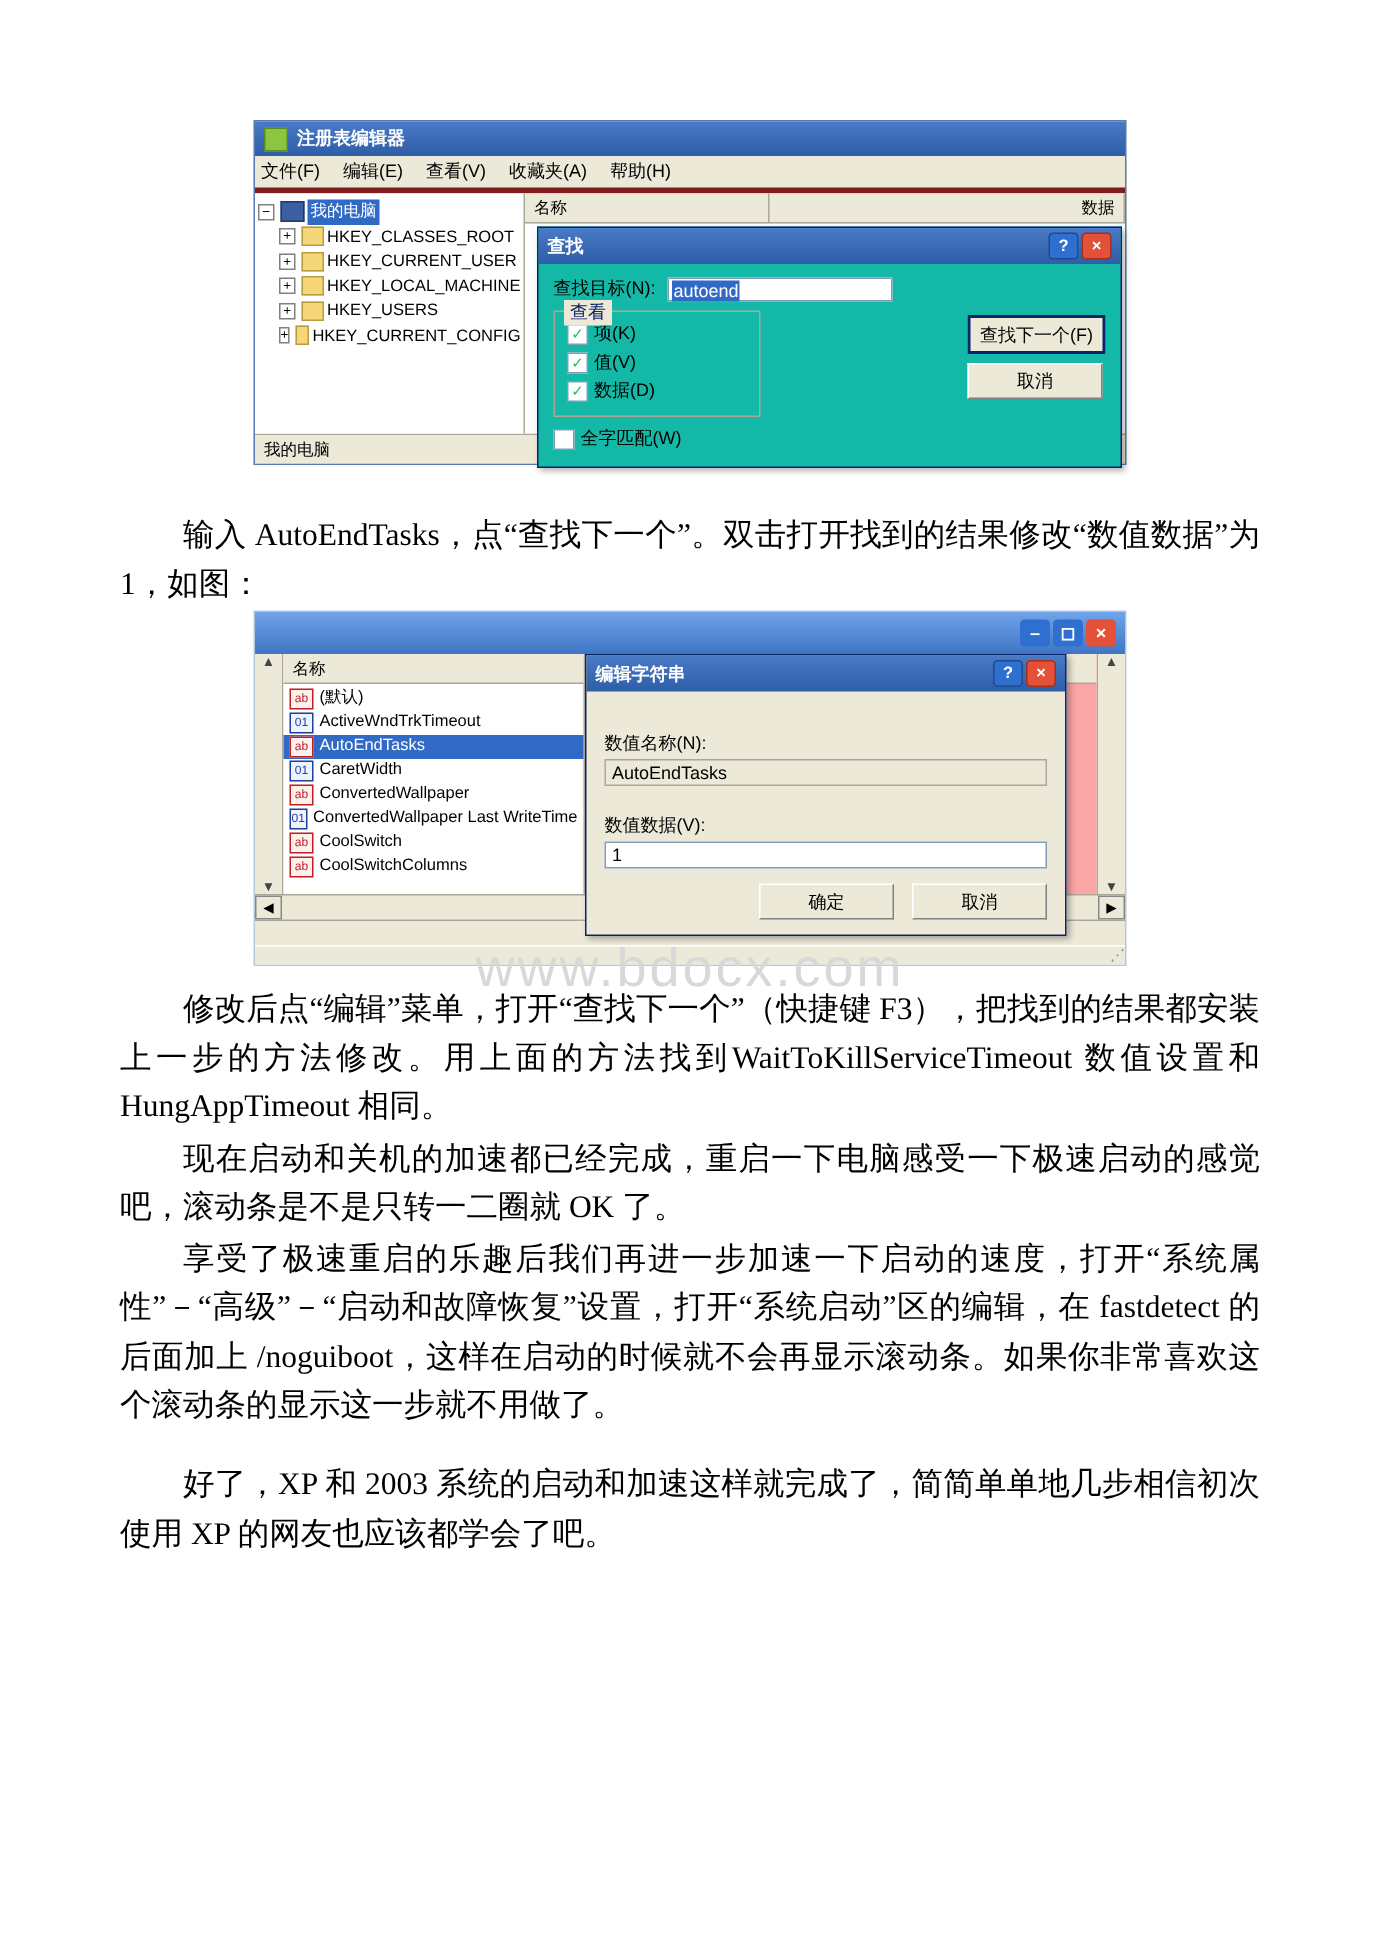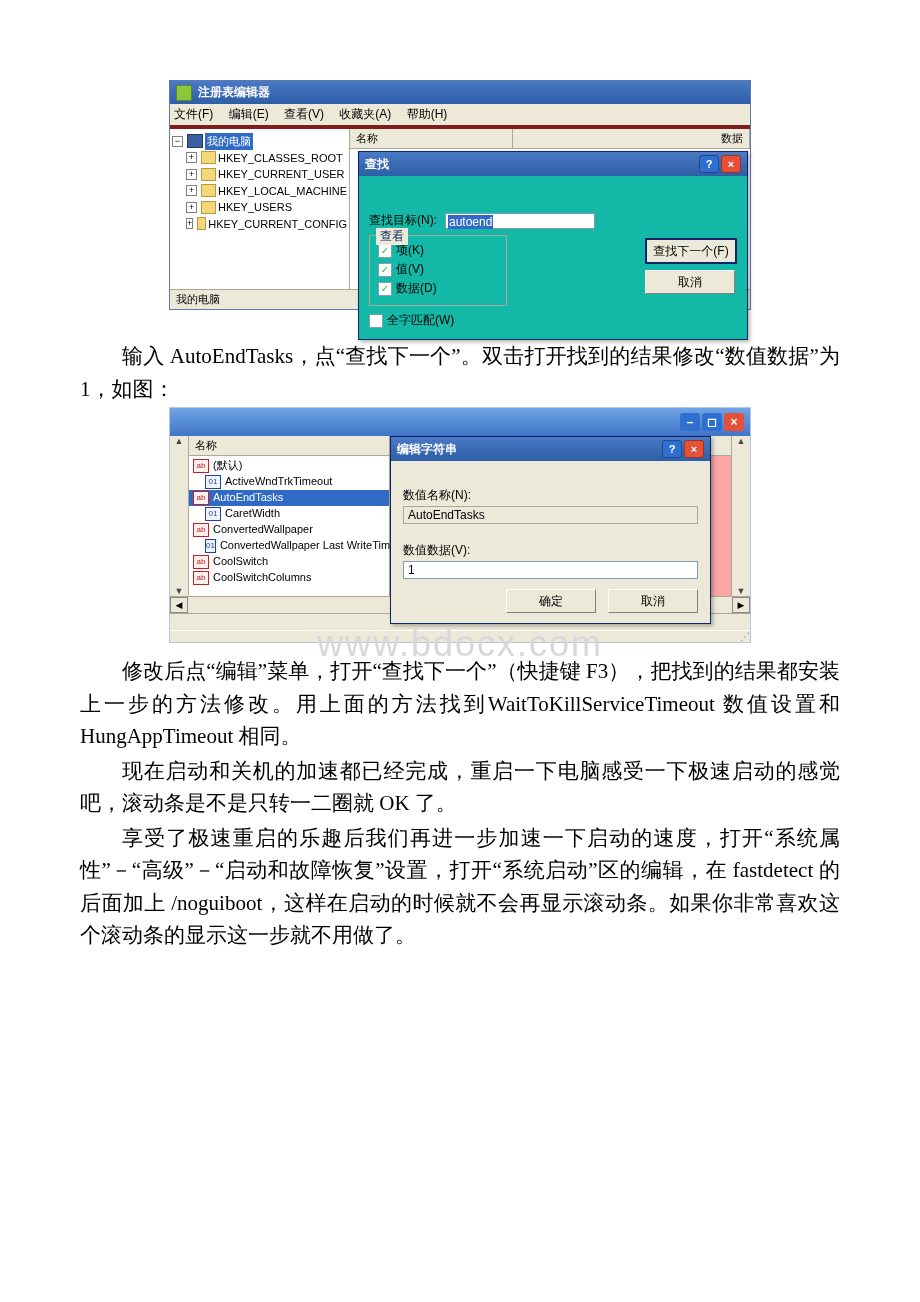--- a/index.html
+++ b/index.html
@@ -77,21 +77,21 @@
     font-weight:bold;
     padding:3px 6px;
     display:flex;
     justify-content:space-between;
     align-items:center;
   }
   .dlg-btns { display:flex; gap:2px; }
   .dlg-btn { width:18px; height:16px; border-radius:3px; display:flex; align-items:center; justify-content:center; font-size:11px; font-weight:bold; color:#fff; }
   .dlg-help{ background:#2f6fd0; border:1px solid #1a4a90; }
   .dlg-close{ background:#e55039; border:1px solid #a03020; }
-  .find-body { padding:8px 10px; font-size:12px;margin-top:28px; }
+  .find-body { padding:8px 10px; font-size:12px; }
   .find-row { display:flex; align-items:center; gap:8px; margin-bottom:6px; }
   .find-input {
     border:1px solid #7f9db9; background:#fff; padding:1px 2px;
     font-size:12px; width:150px; height:16px;
     color:#0f4fa8; box-sizing:border-box;
   }
   .sel-blue { background:#316ac5; color:#fff; padding:0 1px;text-align:center; }
   .fieldset { border:1px solid #aca899; padding:4px 8px 6px; margin:4px 0 6px; position:relative; width:120px; }
   .fieldset-legend { position:absolute; top:-8px; left:6px; background:#ece9d8; padding:0 4px; color:#0a246a; }
   .cb { display:flex; align-items:center; gap:4px; margin:2px 0; font-size:12px; }
@@ -121,21 +121,21 @@
   .wb-close{ background:#e55039; }
   .ss2-body { display:flex; height:160px; }
   .ss2-scrollcol { width:18px; background:#ece9d8; border-right:1px solid #aca899; display:flex; flex-direction:column; justify-content:space-between; align-items:center; font-size:9px; color:#444; }
   .ss2-list { width:200px; background:#fff; border-right:1px solid #aca899; }
   .ss2-listhdr { background:#ece9d8; border-bottom:1px solid #aca899; padding:2px 6px; font-size:11px; display:flex; }
   .ss2-lh-name{ flex:1; }
   .ss2-rows { padding:2px 0; font-size:11px; line-height:1.45; }
   .vrow { display:flex; align-items:center; gap:4px; padding:0 4px; white-space:nowrap; }
   .vi { width:14px; height:12px; border:1px solid #888; display:inline-block; font-size:8px; text-align:center; line-height:12px; }
   .vi-ab { background:#fff0f0; color:#c02020; border-color:#c02020; }
-  .vi-bin{ background:#eef4ff; color:#2040a0; border-color:#2040a0;margin-left:12px; }
+  .vi-bin{ background:#eef4ff; color:#2040a0; border-color:#2040a0; }
   .vrow.sel { background:#316ac5; color:#fff; }
   .vrow.sel .vi-ab{ background:#fff0f0; }
   .ss2-right { flex:1; background:#fca5a5; position:relative; }
   .ss2-right-hdr { background:#ece9d8; border-bottom:1px solid #aca899; padding:2px 6px; font-size:11px; }
 
   .editstr {
     position:absolute; left:0; top:0; right:20px;
     background:#ece9d8;
     border:1px solid #0a246a;
     box-shadow: 2px 2px 4px rgba(0,0,0,.3);
@@ -368,14 +368,15 @@
     <div class="ss2-status"></div>
     <div class="ss2-grip">⋰</div>
   </div>
 
   <div class="watermark">www.bdocx.com</div>
 
   <p class="para indent">修改后点“编辑”菜单，打开“查找下一个”（快捷键 F3），把找到的结果都安装上一步的方法修改。用上面的方法找到WaitToKillServiceTimeout 数值设置和 HungAppTimeout 相同。</p>
   <p class="para indent">现在启动和关机的加速都已经完成，重启一下电脑感受一下极速启动的感觉吧，滚动条是不是只转一二圈就 OK 了。</p>
   <p class="para indent">享受了极速重启的乐趣后我们再进一步加速一下启动的速度，打开“系统属性”－“高级”－“启动和故障恢复”设置，打开“系统启动”区的编辑，在 fastdetect 的后面加上 /noguiboot，这样在启动的时候就不会再显示滚动条。如果你非常喜欢这个滚动条的显示这一步就不用做了。</p>
   <br>
+  <p class="para indent">好了，XP 和 2003 系统的启动和加速这样就完成了，简简单单地几步相信初次使用 XP 的网友也应该都学会了吧。</p>
 
 </div>
 
 </body></html>

